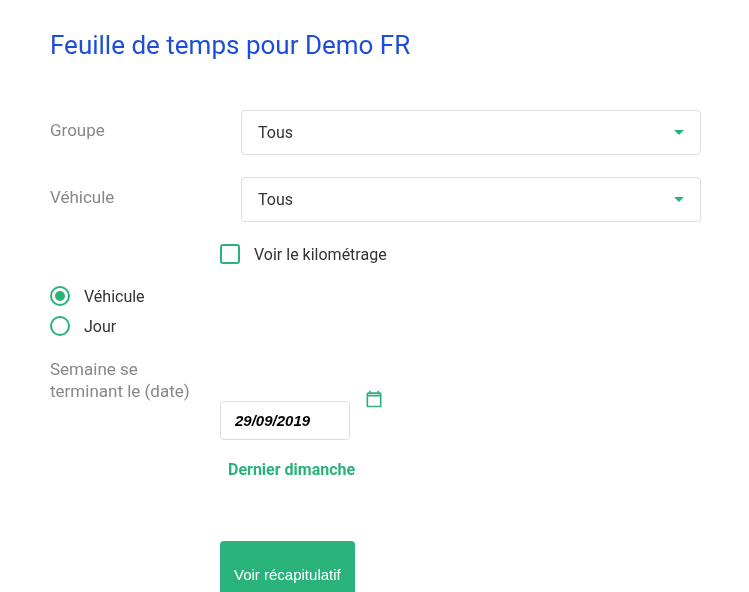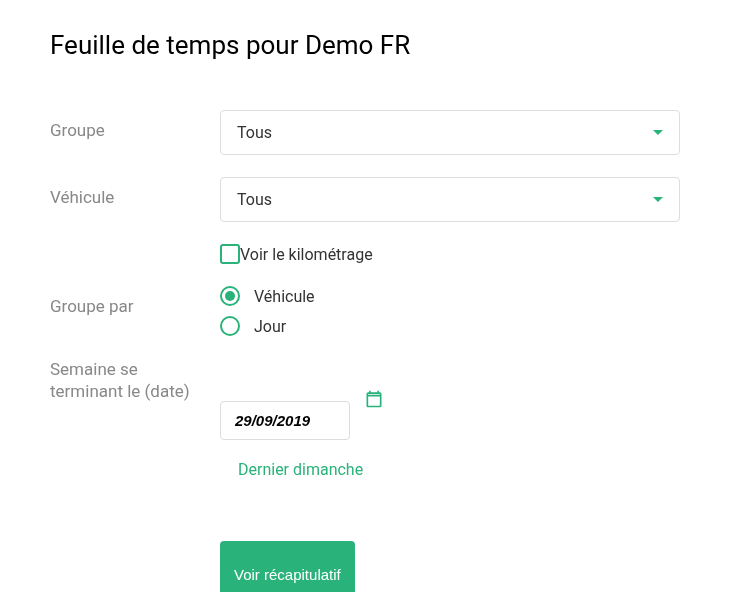--- a/index.html
+++ b/index.html
@@ -10,21 +10,21 @@
     body {
       font-family: -apple-system, BlinkMacSystemFont, "Segoe UI", Roboto, "Helvetica Neue", Arial, sans-serif;
       background: #fff;
       color: #333;
       padding: 30px 50px;
       width: 749px;
     }
     .page-title {
       font-size: 26px;
       font-weight: 400;
-      color: #000000;
+      color: #1d4ed8;
       margin-bottom: 50px;
     }
     .form-row {
       display: flex;
       align-items: flex-start;
       margin-bottom: 22px;
     }
     .form-label {
       width: 170px;
       text-align: left;
@@ -48,31 +48,33 @@
       border-radius: 4px;
       padding: 12px 16px;
       background: #fff;
       cursor: pointer;
       font-size: 16px;
       color: #333;
       width: 100%;
       display: flex;
       justify-content: space-between;
       align-items: center;
+      margin-left: 21px;
     }
     .caret-down {
       width: 0;
       height: 0;
       border-left: 5px solid transparent;
       border-right: 5px solid transparent;
       border-top: 5px solid #2ab27b;
     }
     .checkbox-row {
       display: flex;
       align-items: center;
+      gap: 14px;
     }
     .checkbox-box {
       width: 20px;
       height: 20px;
       border: 2px solid #2ab27b;
       border-radius: 3px;
       cursor: pointer;
       flex-shrink: 0;
     }
     .checkbox-label {
@@ -134,22 +136,23 @@
     .calendar-icon svg {
       width: 100%;
       height: 100%;
       fill: #2ab27b;
     }
     .link-text {
       color: #2ab27b;
       font-size: 16px;
       cursor: pointer;
       margin-top: 20px;
-      margin-left: 18px;
+      margin-left: 8px;
       display: inline-block;
+      font-weight: bold;
     }
     .submit-btn {
       background: #2ab27b;
       color: #fff;
       border: none;
       border-radius: 4px;
       padding: 25px 14px;
       font-size: 15px;
       cursor: pointer;
       margin-top: 40px;
@@ -188,21 +191,20 @@
   <div class="no-label"></div>
   <div class="form-control-wrap">
     <div class="checkbox-row">
       <div class="checkbox-box"></div>
       <span class="checkbox-label">Voir le kilométrage</span>
     </div>
   </div>
 </div>
 
 <div class="form-row">
-  <div class="form-label">Groupe par</div>
   <div class="form-control-wrap">
     <div class="radio-group">
       <div class="radio-row">
         <div class="radio-outer">
           <div class="radio-inner"></div>
         </div>
         <span class="radio-label">Véhicule</span>
       </div>
       <div class="radio-row">
         <div class="radio-outer"></div>

